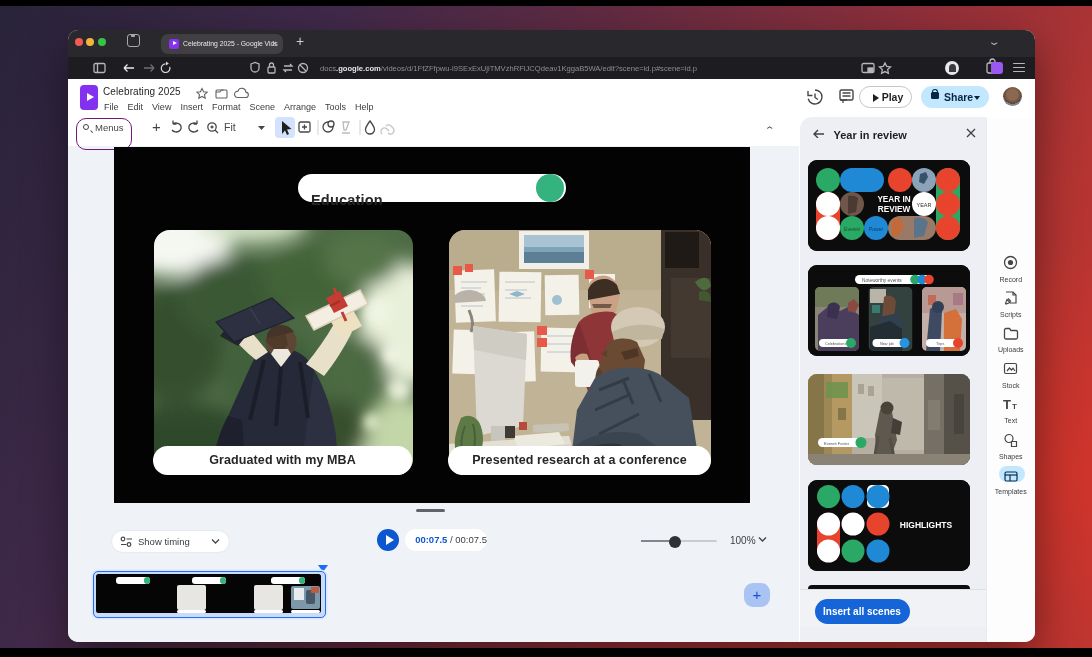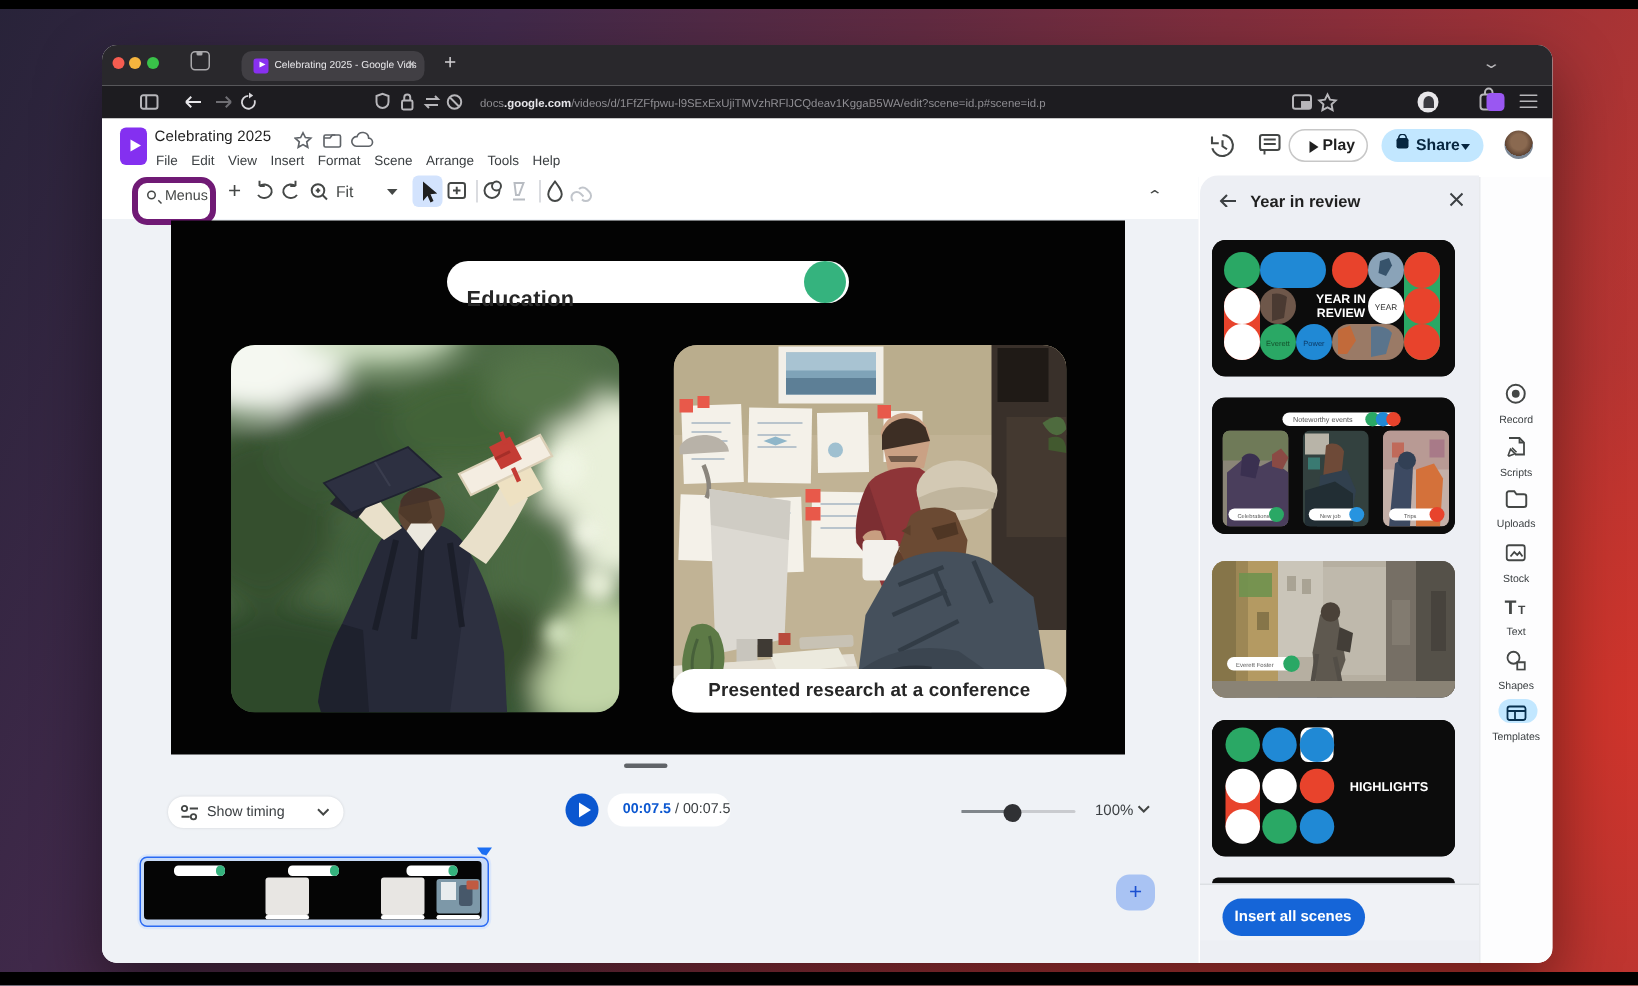--- a/index.html
+++ b/index.html
@@ -52,21 +52,21 @@
 .playpill span { margin-left:14px; }
 .sharepill { position:absolute; left:853px; top:7px; width:68px; height:22px; background:#c2e7ff; border-radius:11px; font-size:10.5px; color:#07263f; font-weight:bold; line-height:22px; }
 .sharepill .lk { position:absolute; left:10px; top:6px; width:8px; height:7px; background:#07263f; border-radius:1.5px; }
 .sharepill .lk:before { content:""; position:absolute; left:1.2px; top:-3.5px; width:3.6px; height:4px; border:1.3px solid #07263f; border-bottom:none; border-radius:3px 3px 0 0;}
 .sharepill .st { margin-left:23px; }
 .sharepill .ar { position:absolute; right:9px; top:9.5px; border-top:4px solid #07263f; border-left:3.5px solid transparent; border-right:3.5px solid transparent;}
 .avatar { position:absolute; left:935px; top:7.5px; width:19px; height:19px; border-radius:50%; background:radial-gradient(circle at 50% 40%, #8a6950 0 35%, #5f4433 62%, #7a8694 63%);}
 
 .workspace { position:absolute; left:0; top:88px; width:731px; height:524px; background:#eff2f6; }
 .toolrow { position:absolute; left:0; top:-4px; width:731px; height:32px; background:#fff; }
-.menupill { position:absolute; left:20px; top:4px; width:56px; height:32px; border:4px solid #701a75; border-radius:10px; font-size:9.5px; color:#444746; line-height:18px;}
+.menupill { position:absolute; left:8px; top:4px; width:56px; height:32px; border:1px solid #701a75; border-radius:10px; font-size:9.5px; color:#444746; line-height:18px;}
 .menupill i { position:absolute; left:6px; top:5px; width:6px; height:6px; border:1.3px solid #444746; border-radius:50%; }
 .menupill i:before { content:""; position:absolute; left:5.5px; top:5.5px; width:3px; height:1.3px; background:#444746; transform:rotate(45deg);}
 .menupill span { margin-left:18px; }
 .collapse { position:absolute; left:698px; top:11px; color:#444746; font-size:9px; transform:scaleX(1.5);}
 
 .canvas { position:absolute; left:46px; top:29px; width:636px; height:356px; background:#030303; }
 .edupill { position:absolute; left:184px; top:27px; width:268px; height:28px; background:#fff; border-radius:14px; }
 .edupill span { position:absolute; left:13px; top:18px; font-size:14.5px; color:#262626; font-weight:bold; letter-spacing:.2px;}
 .edudot { position:absolute; left:422px; top:27px; width:28px; height:28px; border-radius:50%; background:#35b37e; }
 .photo { position:absolute; top:83px; width:259px; height:245px; border-radius:16px; overflow:hidden; }
@@ -364,20 +364,21 @@
         <path d="M64 206 l46 -4 6 12 -46 5 z" fill="#eceade"></path>
         <rect x="84" y="194" width="36" height="8" rx="2" fill="#c8c2b4" transform="rotate(-3 102 198)"></rect>
         <path d="M12 188 q-10 24 -4 36 l22 2 q8 -18 0 -34 q-8 -10 -18 -4" fill="#5d7a46"></path>
         <path d="M16 196 q-6 16 -2 26 M24 194 q4 14 0 28" stroke="#47603a" stroke-width="2" fill="none"></path>
         <rect x="34" y="222" width="26" height="12" fill="#b8b2a4"></rect>
         <rect x="64" y="224" width="20" height="10" fill="#8a8478"></rect>
         <rect x="88" y="218" width="18" height="8" fill="#4a4440" transform="rotate(-4 97 222)"></rect>
         <rect x="56" y="196" width="10" height="12" fill="#3f3a34"></rect>
         <rect x="70" y="192" width="8" height="8" fill="#b84a3c"></rect>
       </svg></div>
+      <div class="cappill cap-l">Graduated with my MBA</div>
       <div class="cappill cap-r">Presented research at a conference</div>
     </div>
     <div class="draghandle"></div>
     <div class="showtiming">
       <svg style="position:absolute;left:8px;top:5px" width="14" height="12">
         <g stroke="#444746" stroke-width="1.2" fill="none">
           <circle cx="3" cy="3" r="1.8"></circle>
             <line x1="6.5" y1="3" x2="12" y2="3"></line>
           <circle cx="9" cy="8.5" r="1.8"></circle>
             <line x1="1" y1="8.5" x2="6.5" y2="8.5"></line>

